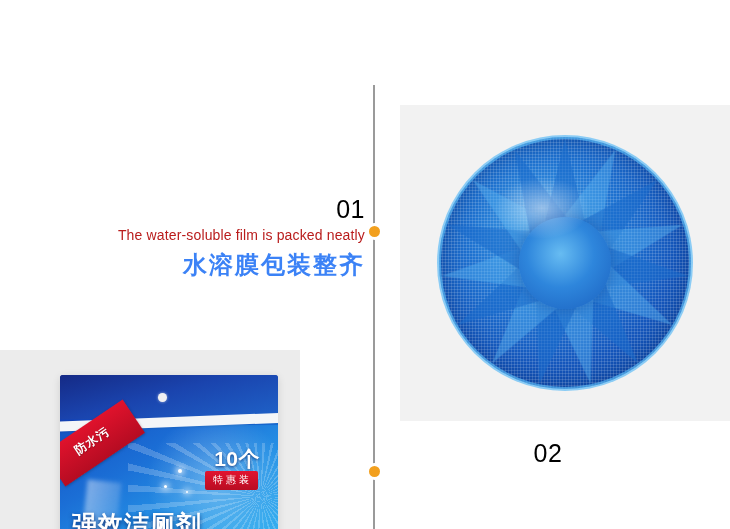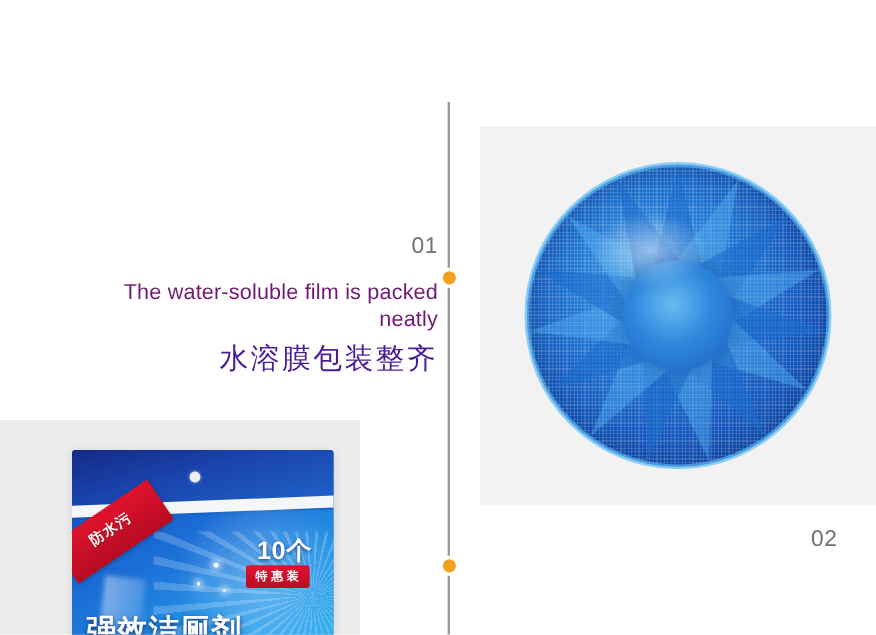--- a/index.html
+++ b/index.html
@@ -45,50 +45,50 @@
 
   
   .block-01 {
     position: absolute;
     left: 60px;
     top: 196px;
     width: 305px;
     text-align: right;
   }
   .num {
-    font-size: 19px;
-    color: #737373;
+    font-size: 25px;
+    color: #000000;
     letter-spacing: 0.5px;
     line-height: 1.05;
     font-weight: 400;
   }
   .sub-en {
-    font-size: 18px;
-    color: #701a75;
+    font-size: 14px;
+    color: #b91c1c;
     letter-spacing: 0.15px;
-    margin-top: 16px;
+    margin-top: 4px;
     line-height: 1.3;
     font-weight: 400;
   }
   .title-cn {
     font-size: 24px;
-    color: #4c1d95;
+    color: #3b82f6;
     letter-spacing: 2px;
     margin-top: 6px;
     line-height: 1.25;
-    font-weight: 400;
+    font-weight: 700;
   }
 
   
   .block-02 {
     position: absolute;
     left: 398px;
     top: 440px;
     width: 300px;
-    text-align: right;
+    text-align: center;
   }
   .block-02 .sub-en { letter-spacing: 0.2px; }
   .block-02 .title-cn { letter-spacing: 1px; }
 
   
   .photo-right {
     position: absolute;
     left: 400px;
     top: 105px;
     width: 330px;
@@ -261,21 +261,21 @@
   .pack-badge {
     position: absolute;
     right: 20px;
     top: 46px;
     background: linear-gradient(180deg, #e21330 0%, #b90d22 100%);
     color: #ffffff;
     font-size: 10px;
     letter-spacing: 3px;
     padding: 2px 6px 3px 8px;
     border-radius: 2px;
-    font-weight: bold;
+    font-weight: normal;
   }
   .pack-title-cn {
     position: absolute;
     left: 12px;
     bottom: -6px;
     color: #ffffff;
     font-size: 25px;
     font-weight: bold;
     letter-spacing: 1px;
     text-shadow: 0 2px 4px rgba(8,40,110,0.9);

